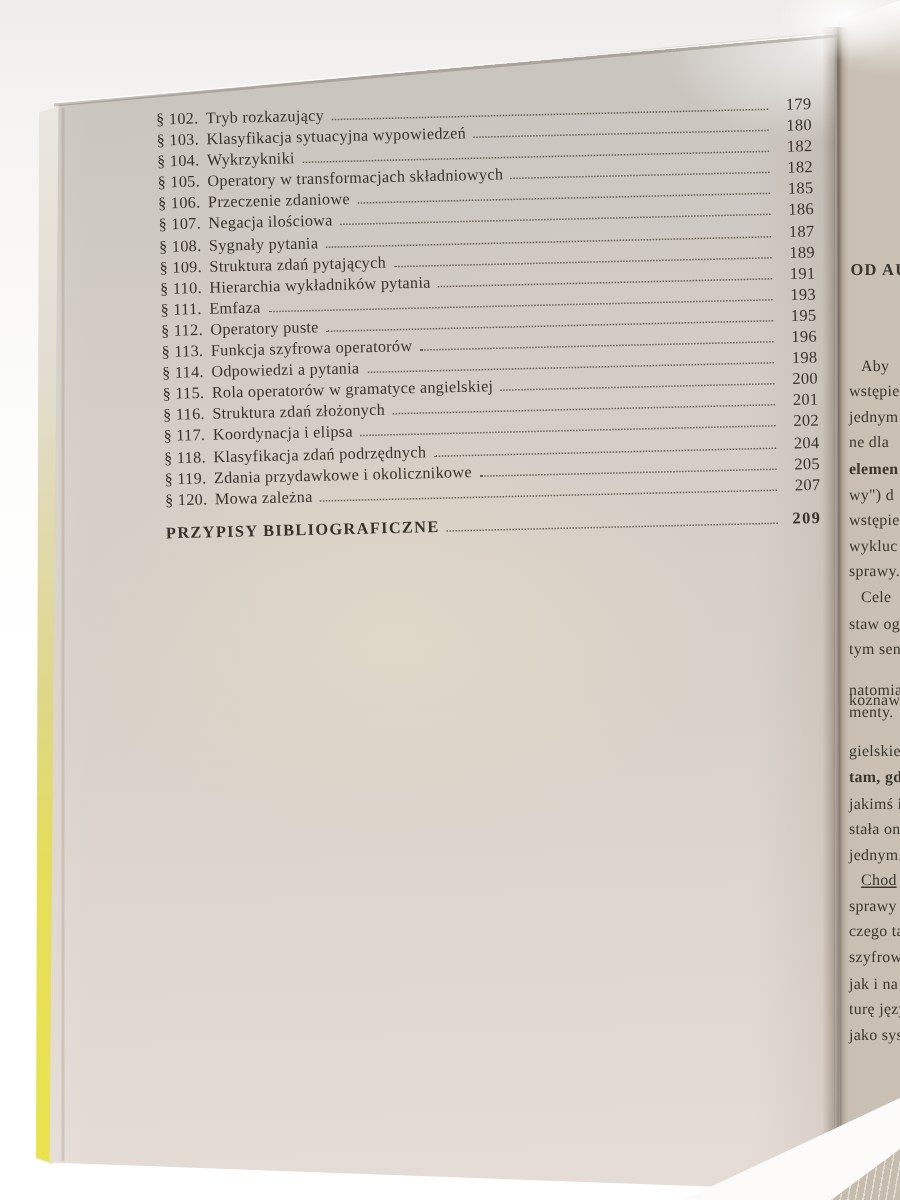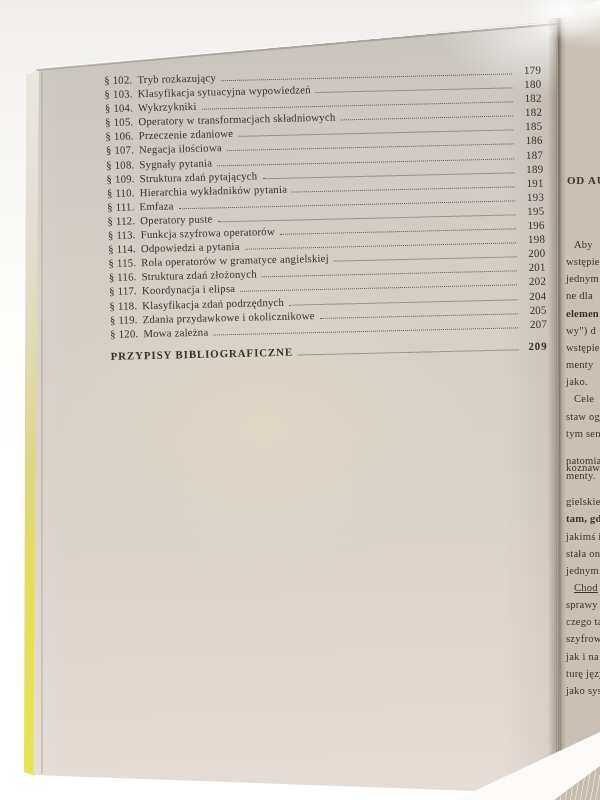--- a/index.html
+++ b/index.html
@@ -247,22 +247,22 @@
 <div class="abs frag-layer">
   <div class="frag-heading">OD AU</div>
 
 <div class="frag-line indent" style="top: 239px;">Aby</div>
     <div class="frag-line" style="top: 256.15px;">wstępie</div>
     <div class="frag-line" style="top: 273.3px;">jednym</div>
     <div class="frag-line" style="top: 290.45px;">ne dla</div>
     <div class="frag-line" style="top: 307.6px; font-weight: bold;">elemen</div>
     <div class="frag-line" style="top: 324.75px;">wy") d</div>
     <div class="frag-line" style="top: 341.9px;">wstępie</div>
-    <div class="frag-line" style="top: 359.05px;">menty</div>
-    <div class="frag-line" style="top: 376.2px;">jako.</div>
+    <div class="frag-line" style="top: 359.05px;">wykluc</div>
+    <div class="frag-line" style="top: 376.2px;">sprawy.</div>
     <div class="frag-line indent" style="top: 393.35px;">Cele</div>
     <div class="frag-line" style="top: 410.5px; text-align: right;">staw og</div>
     <div class="frag-line" style="top: 427.65px;">tym sen</div>
     <div class="frag-line" style="top: 470px;">menty.</div>
     <div class="frag-line" style="top: 461.95px;">koznaws</div>
     <div class="frag-line" style="top: 455px;">natomia</div>
     <div class="frag-line" style="top: 496.25px;">gielskieg</div>
     <div class="frag-line" style="top: 513.4px; font-weight: bold;">tam, gd</div>
     <div class="frag-line" style="top: 530.55px;">jakimś i</div>
     <div class="frag-line" style="top: 547.7px;">stała on</div>

